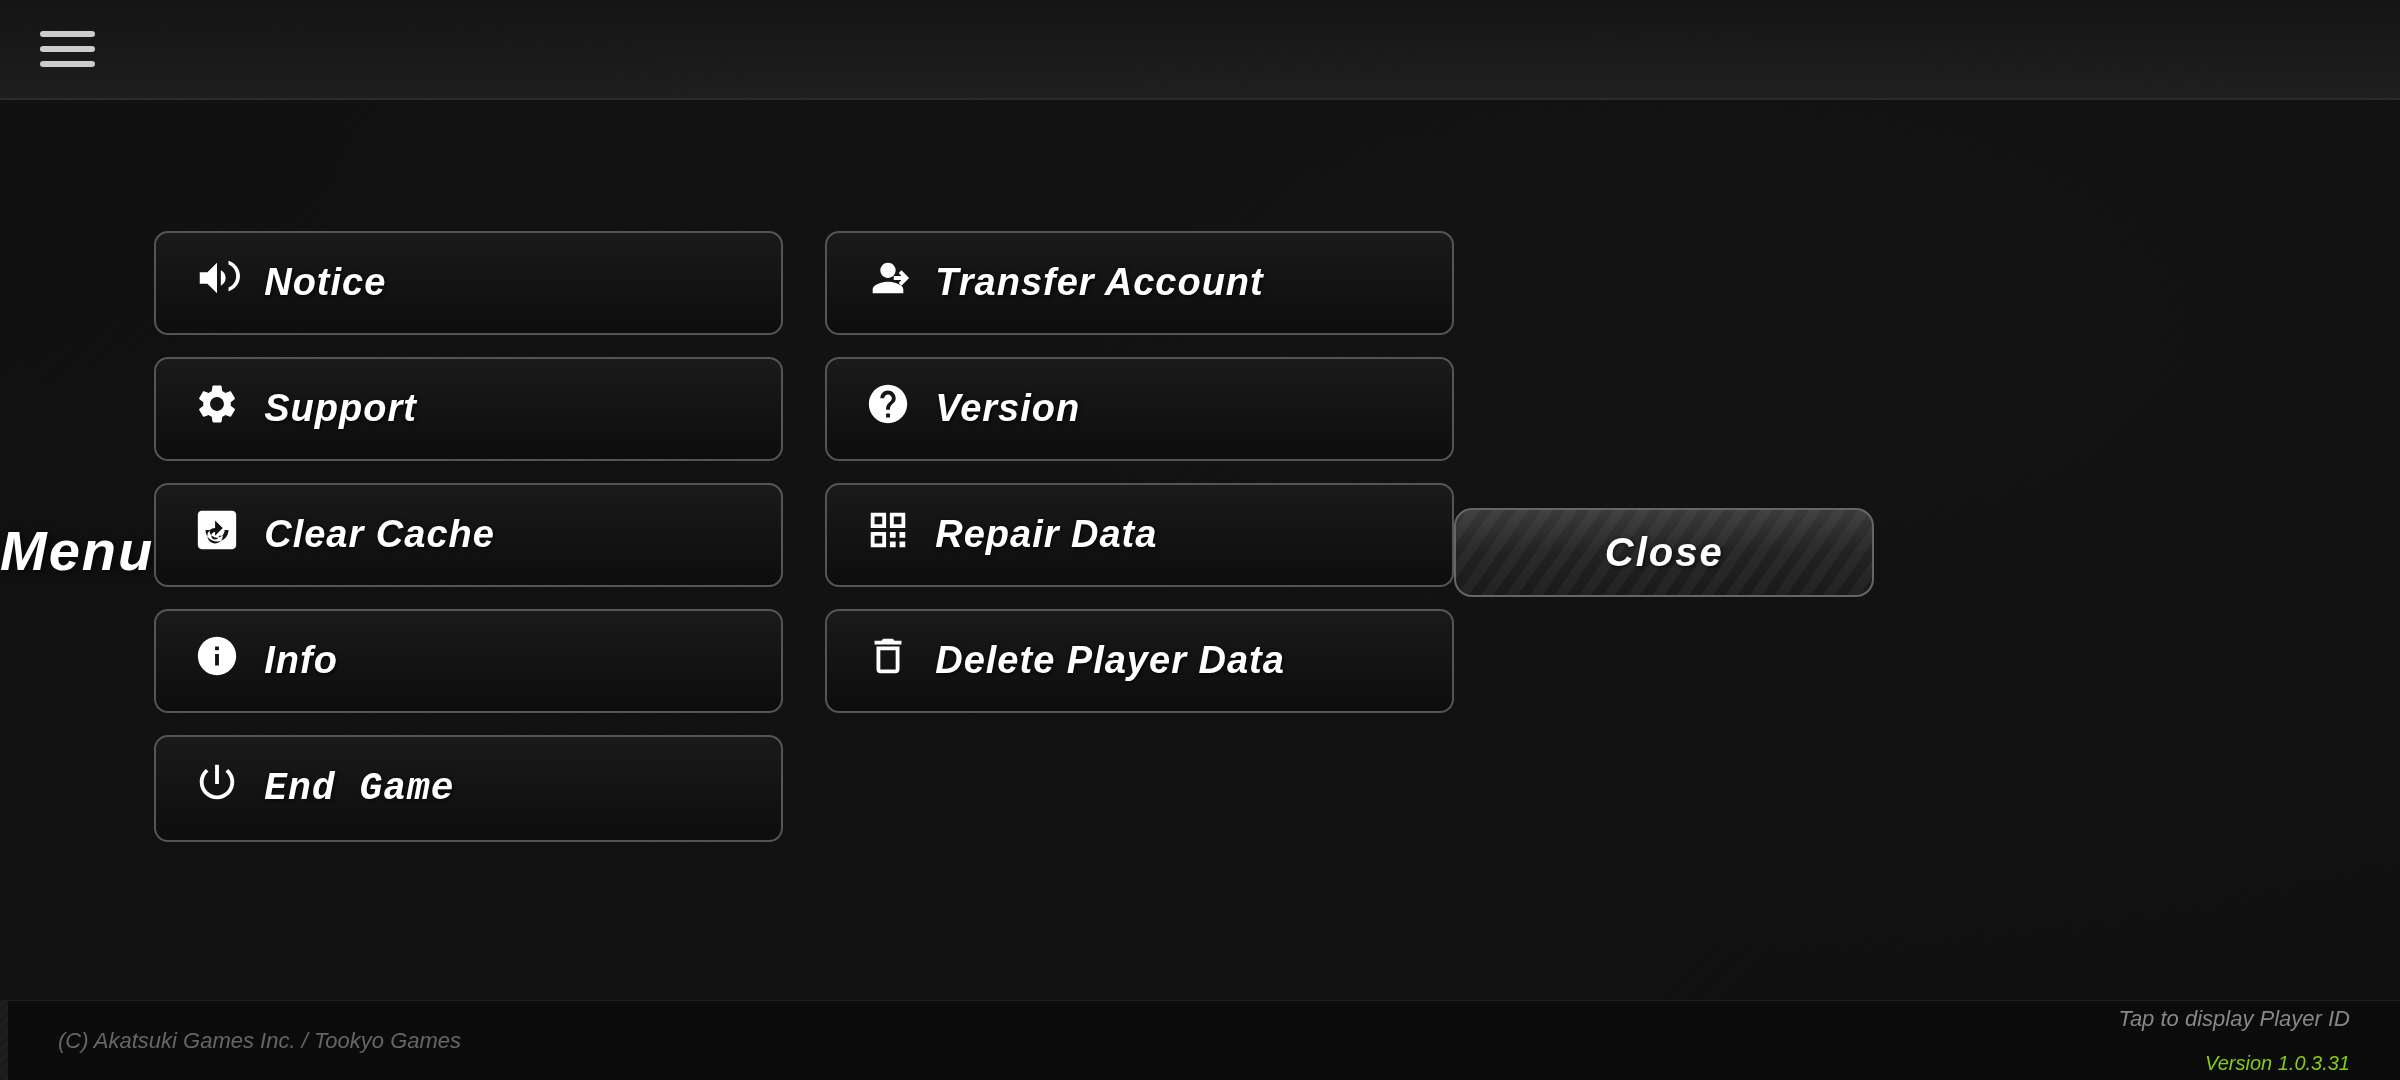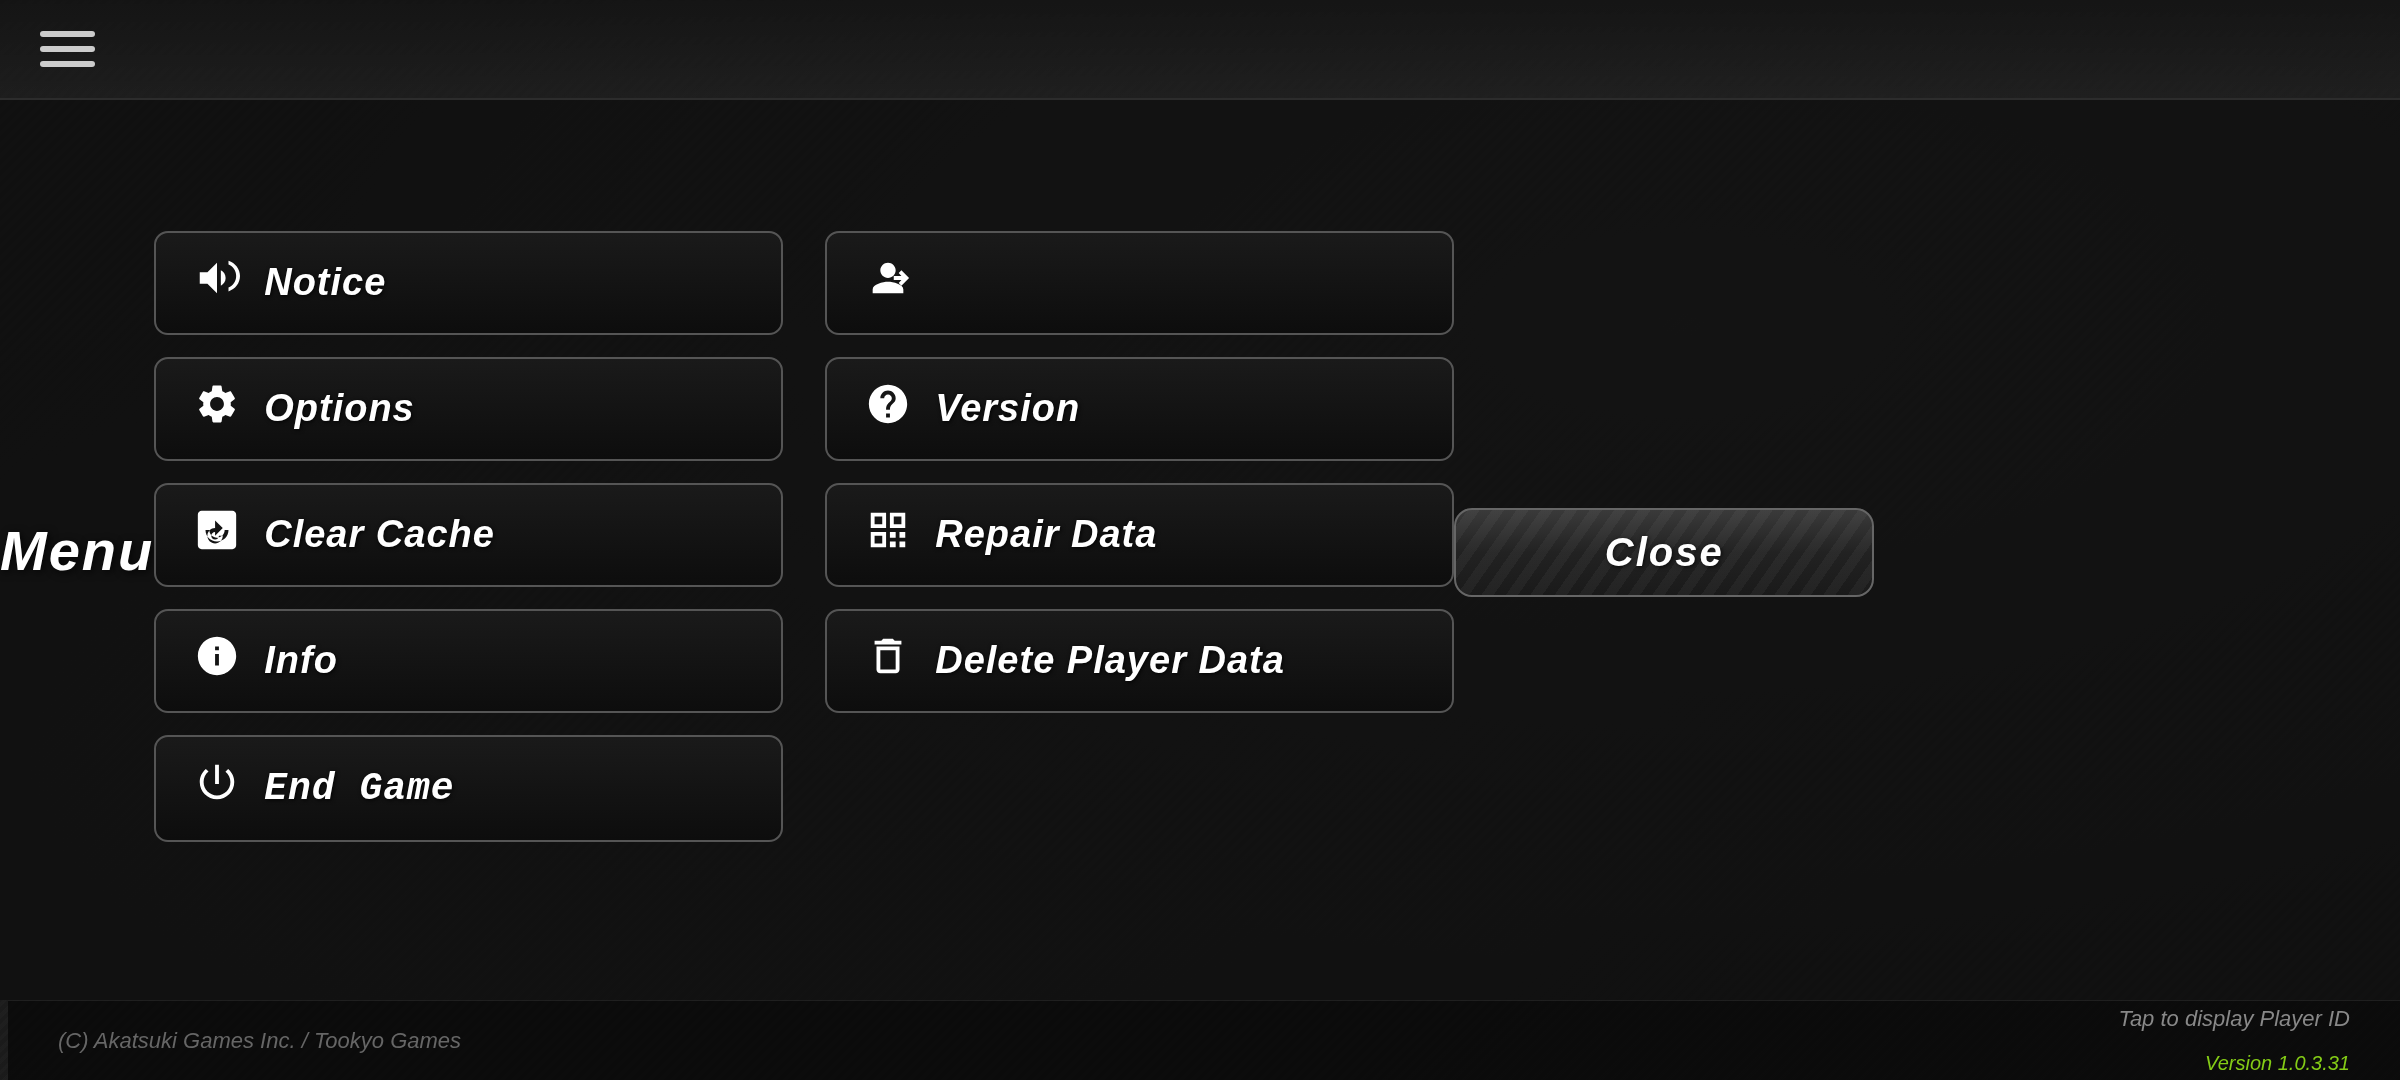--- a/index.html
+++ b/index.html
@@ -237,29 +237,30 @@
       <span>Notice</span>
     </button>
 
     <button class="menu-btn">
       <span class="btn-icon">
         <svg class="icon-svg" viewBox="0 0 24 24" xmlns="http://www.w3.org/2000/svg">
           <path d="M12 12c2.21 0 4-1.79 4-4s-1.79-4-4-4-4 1.79-4 4 1.79 4 4 4zm0 2c-2.67 0-8 1.34-8 4v2h16v-2c0-2.66-5.33-4-8-4z"></path>
           <path d="M19 8l-1.41 1.41L19 11h-4v2h4l-1.41 1.59L19 16l4-4-4-4z"></path>
         </svg>
       </span>
+      <span>Transfer Account</span>
     </button>
 
     <button class="menu-btn">
       <span class="btn-icon">
         <svg class="icon-svg" viewBox="0 0 24 24" xmlns="http://www.w3.org/2000/svg">
           <path d="M19.14 12.94c.04-.3.06-.61.06-.94s-.02-.64-.07-.94l2.03-1.58c.18-.14.23-.41.12-.61l-1.92-3.32c-.12-.22-.37-.29-.59-.22l-2.39.96c-.5-.38-1.03-.7-1.62-.94l-.36-2.54c-.04-.24-.24-.41-.48-.41h-3.84c-.24 0-.43.17-.47.41l-.36 2.54c-.59.24-1.13.57-1.62.94l-2.39-.96c-.22-.08-.47 0-.59.22L2.74 8.87c-.12.21-.08.47.12.61l2.03 1.58c-.05.3-.07.62-.07.94s.02.64.07.94l-2.03 1.58c-.18.14-.23.41-.12.61l1.92 3.32c.12.22.37.29.59.22l2.39-.96c.5.38 1.03.7 1.62.94l.36 2.54c.05.24.24.41.48.41h3.84c.24 0 .44-.17.47-.41l.36-2.54c.59-.24 1.13-.56 1.62-.94l2.39.96c.22.08.47 0 .59-.22l1.92-3.32c.12-.22.07-.47-.12-.61l-2.01-1.58zM12 15.6c-1.98 0-3.6-1.62-3.6-3.6s1.62-3.6 3.6-3.6 3.6 1.62 3.6 3.6-1.62 3.6-3.6 3.6z"></path>
         </svg>
       </span>
-      <span>Options</span>
+      <span>Support</span>
     </button>
 
     <button class="menu-btn">
       <span class="btn-icon">
         <svg class="icon-svg" viewBox="0 0 24 24" xmlns="http://www.w3.org/2000/svg">
           <path d="M12 2C6.48 2 2 6.48 2 12s4.48 10 10 10 10-4.48 10-10S17.52 2 12 2zm1 17h-2v-2h2v2zm2.07-7.75l-.9.92C13.45 12.9 13 13.5 13 15h-2v-.5c0-1.1.45-2.1 1.17-2.83l1.24-1.26c.37-.36.59-.86.59-1.41 0-1.1-.9-2-2-2s-2 .9-2 2H8c0-2.21 1.79-4 4-4s4 1.79 4 4c0 .88-.36 1.68-.93 2.25z"></path>
         </svg>
       </span>
       <span>Version</span>
     </button>

